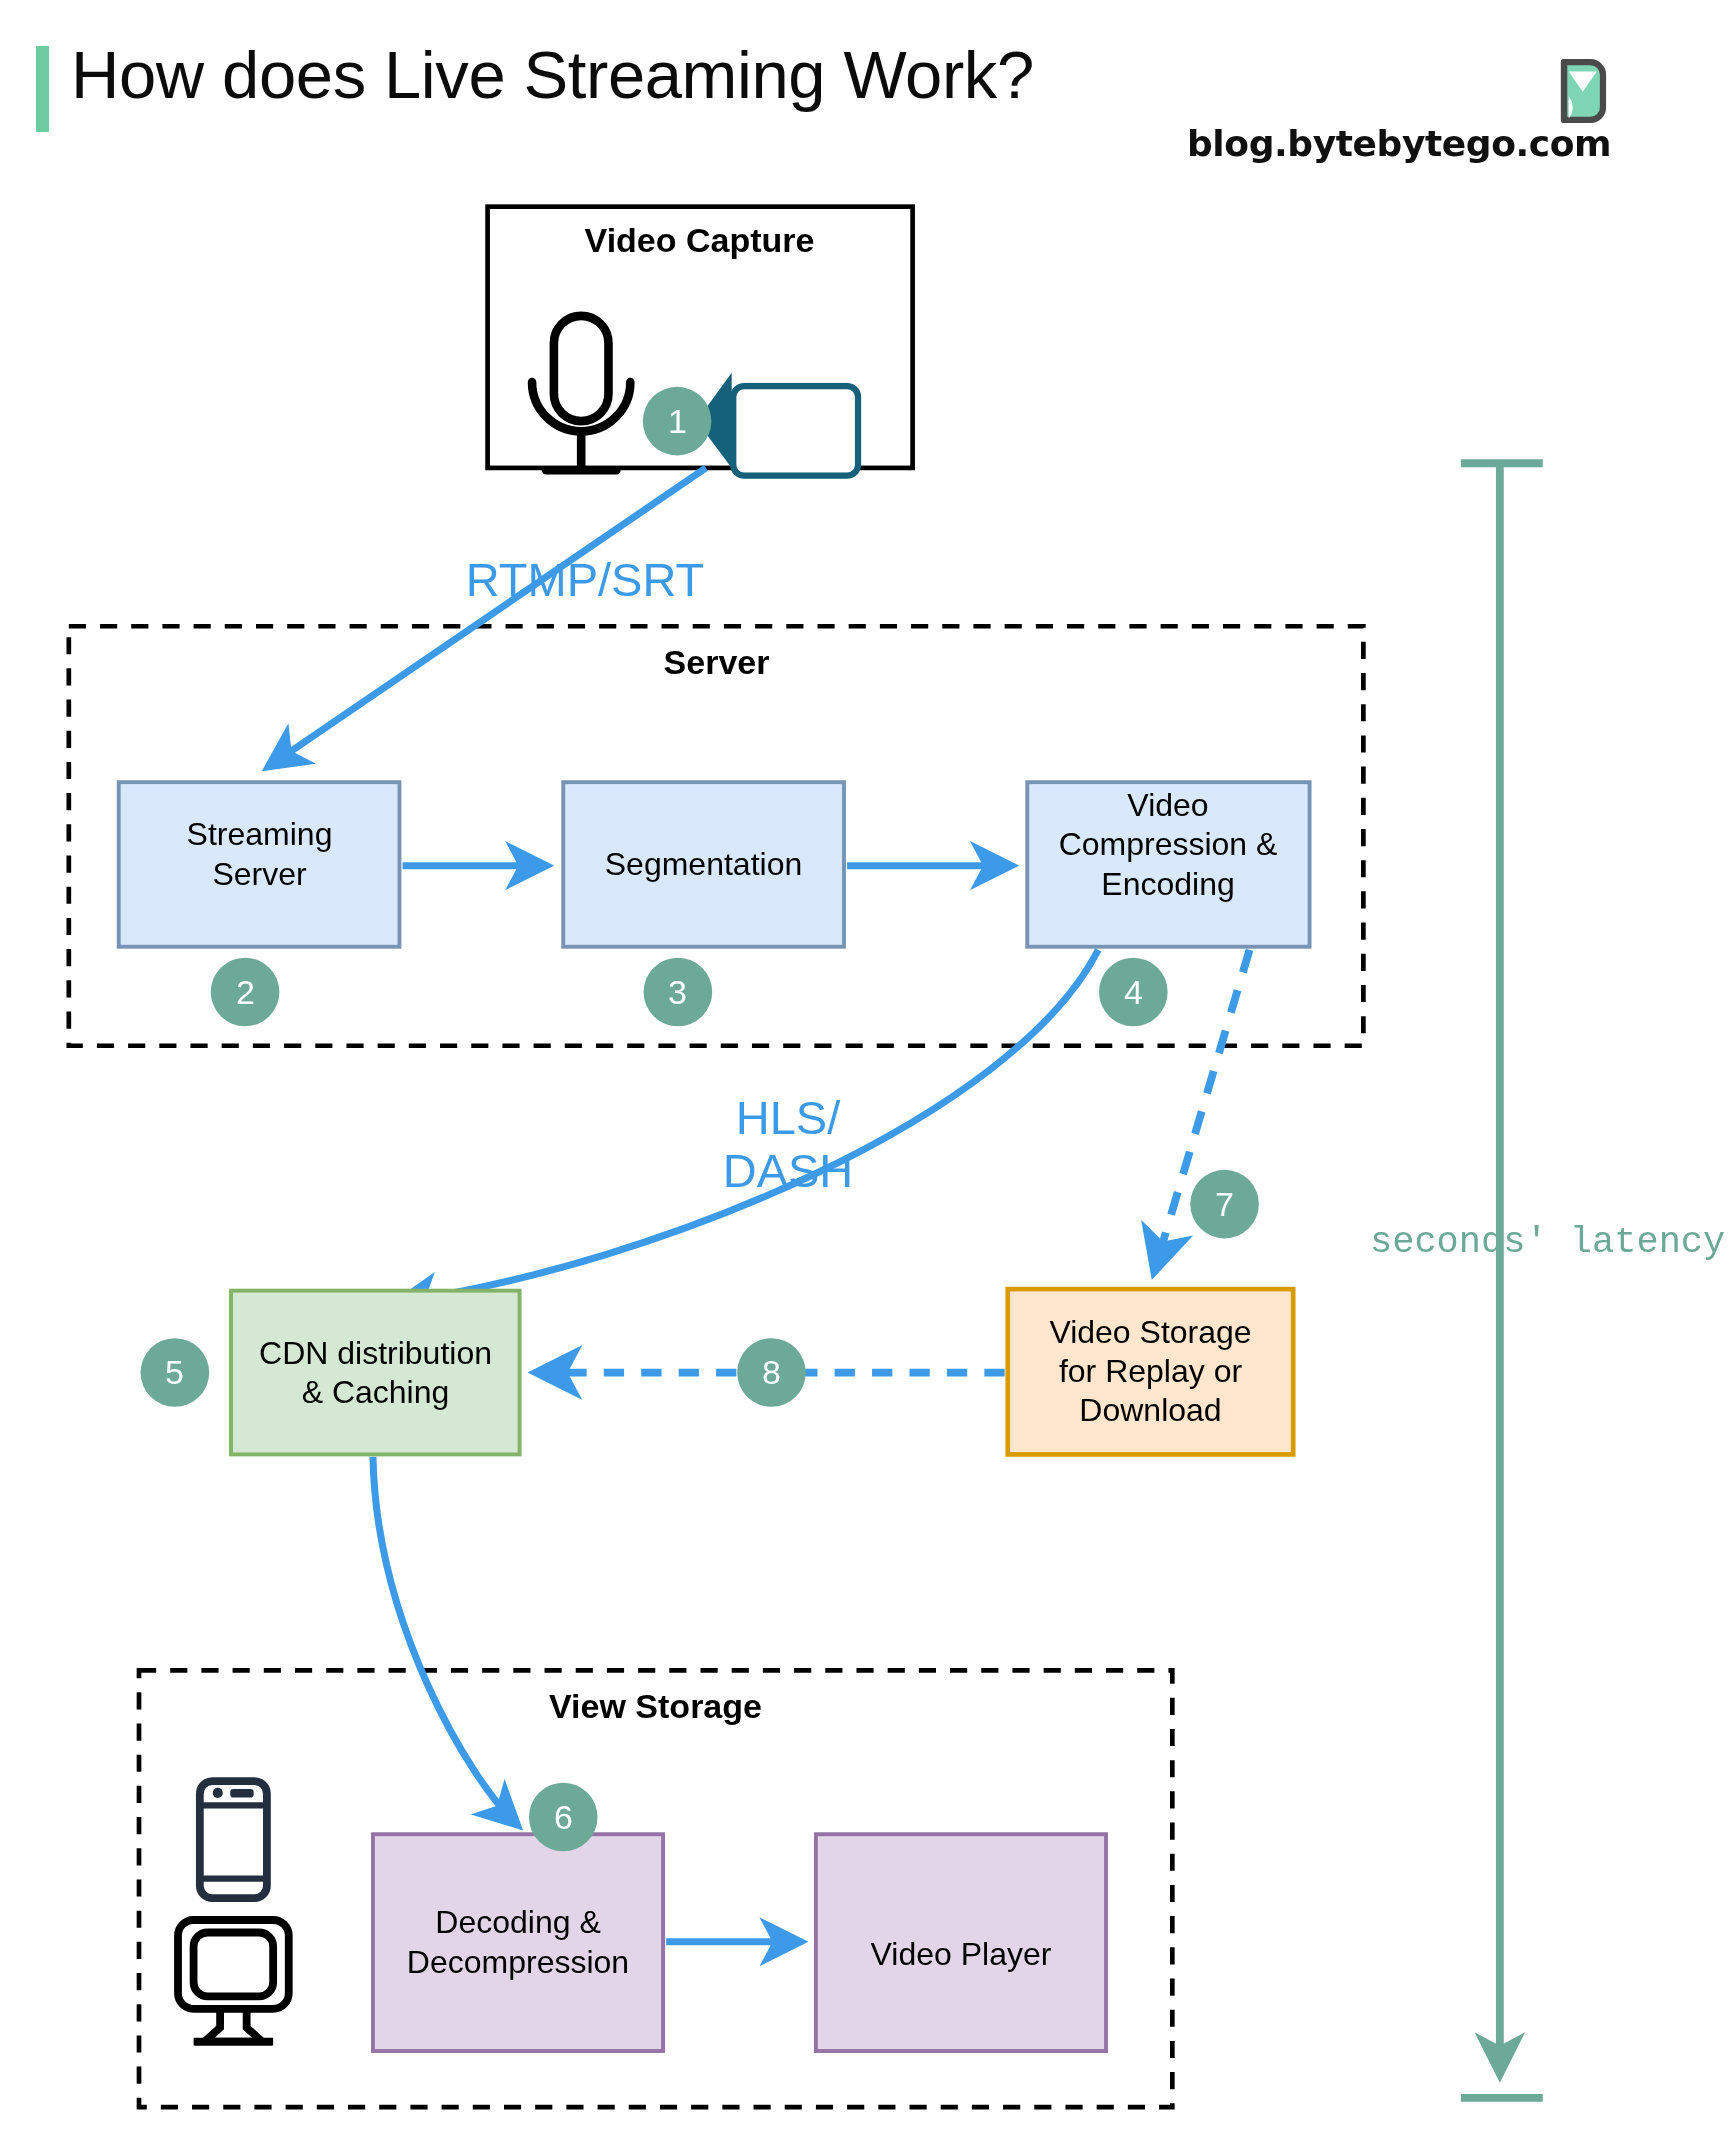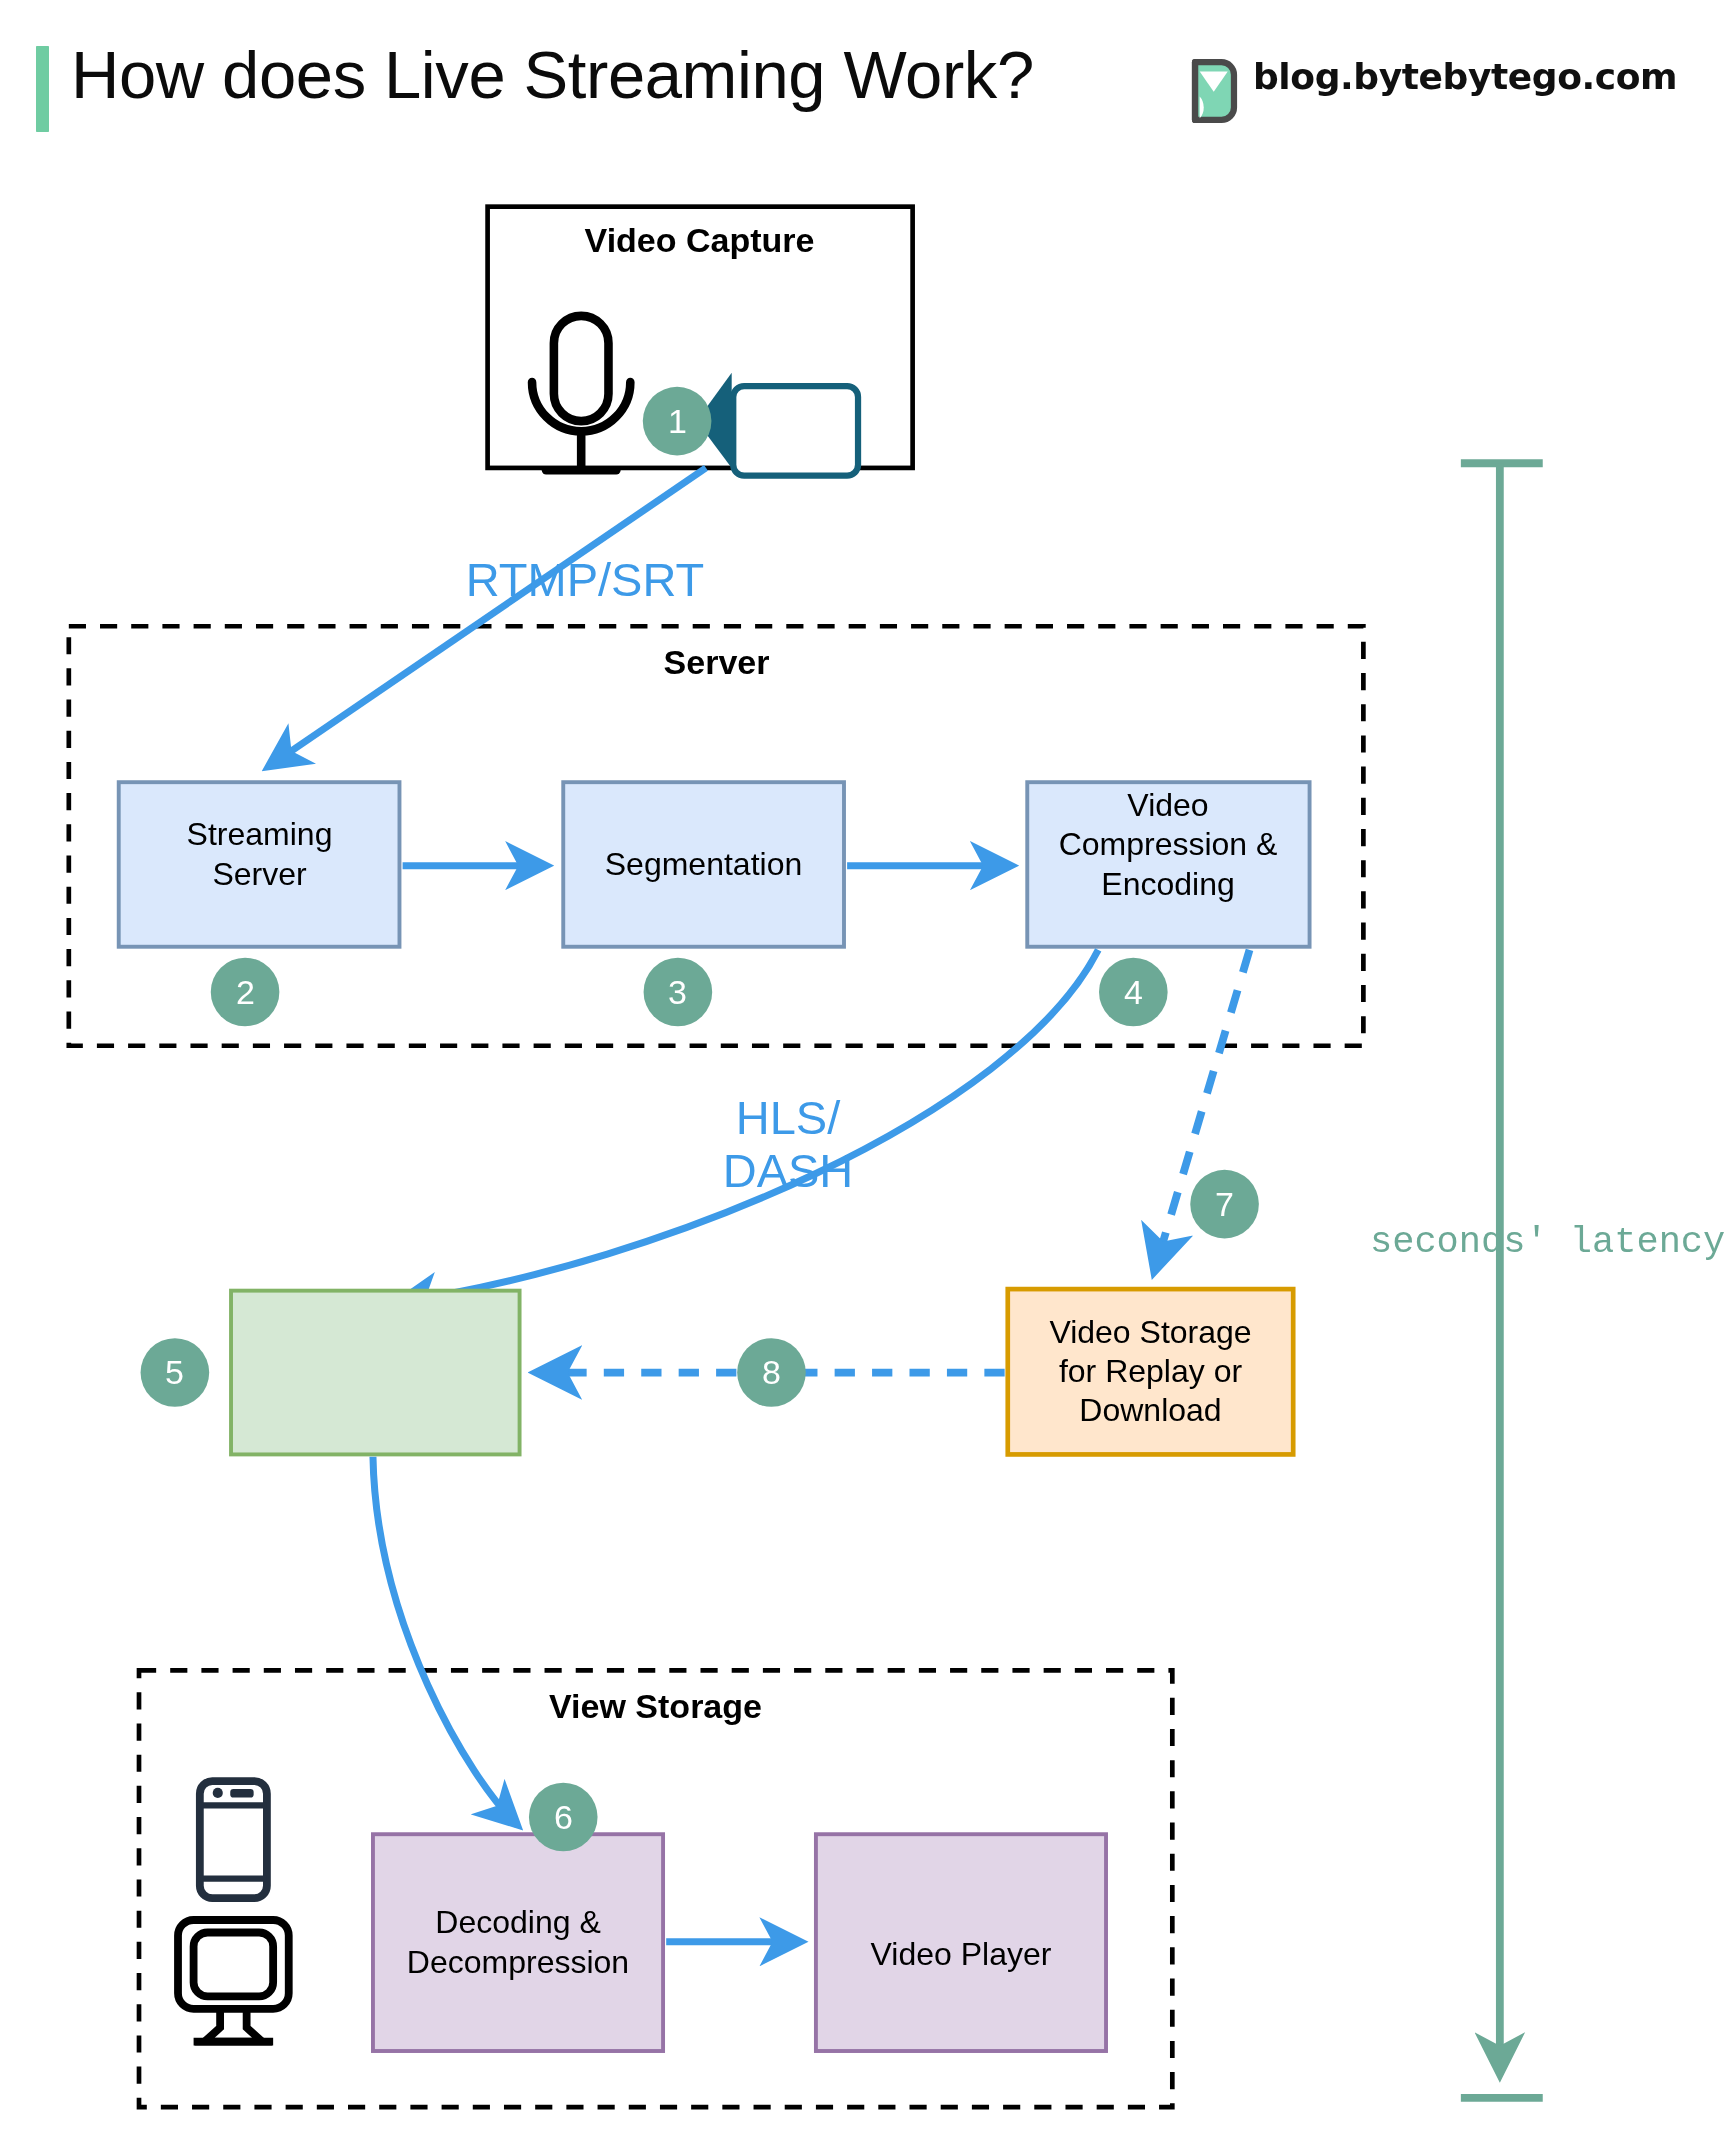--- a/index.html
+++ b/index.html
@@ -20,21 +20,21 @@
     background:#6FCCA2;border-radius:0.8px;
   }
   #page-title{
     position:absolute;left:71px;top:36px;
     font-size:67px;font-weight:400;color:#0b0b0b;
     letter-spacing:-0.4px;white-space:nowrap;
     font-family:"Liberation Sans", sans-serif;
   }
   #brand{
     position:absolute;left:1187px;top:56px;
-    display:flex;align-items:flex-start;gap:11px;
+    display:flex;align-items:flex-end;flex-direction:column;
   }
   #brand-logo{width:55px;height:67px;display:block;}
   #brand-text{
     font-size:36px;font-weight:700;color:#101010;
     font-family:"DejaVu Sans", sans-serif;letter-spacing:-0.4px;white-space:nowrap;
   }
 
   
   #canvas{position:absolute;left:0;top:0;width:1734px;height:2129px;}
   .node-box{
@@ -171,20 +171,22 @@
   <div class="grp-title" style="left:487px;top:221px;width:425px;">Video Capture</div>
   <div class="grp-title" style="left:69px;top:643px;width:1295px;">Server</div>
   <div class="grp-title" style="left:139px;top:1687px;width:1033px;">View Storage</div>
 
   <div class="node-box" style="left:119px;top:782px;width:281px;height:145px;white-space:pre-line;">Streaming
 Server</div>
   <div class="node-box" style="left:563px;top:782px;width:281px;height:165px;white-space:pre-line;">Segmentation</div>
   <div class="node-box" style="left:1027px;top:782px;width:282px;height:126px;white-space:pre-line;">Video
 Compression &amp;
 Encoding</div>
+  <div class="node-box" style="left:231px;top:1291px;width:289px;height:164px;white-space:pre-line;">CDN distribution
+&amp; Caching</div>
   <div class="node-box" style="left:1008px;top:1289px;width:285px;height:165px;white-space:pre-line;">Video Storage
 for Replay or
 Download</div>
   <div class="node-box" style="left:373px;top:1834px;width:290px;height:217px;white-space:pre-line;">Decoding &amp;
 Decompression</div>
   <div class="node-box" style="left:816px;top:1834px;width:290px;height:217px;white-space:pre-line;margin-top:12px;">Video Player</div>
 
   <div class="edge-label" style="left:421px;top:554px;width:328px;">RTMP/SRT</div>
   <div class="edge-label" style="left:663px;top:1092px;width:250px;">HLS/
 DASH</div>

